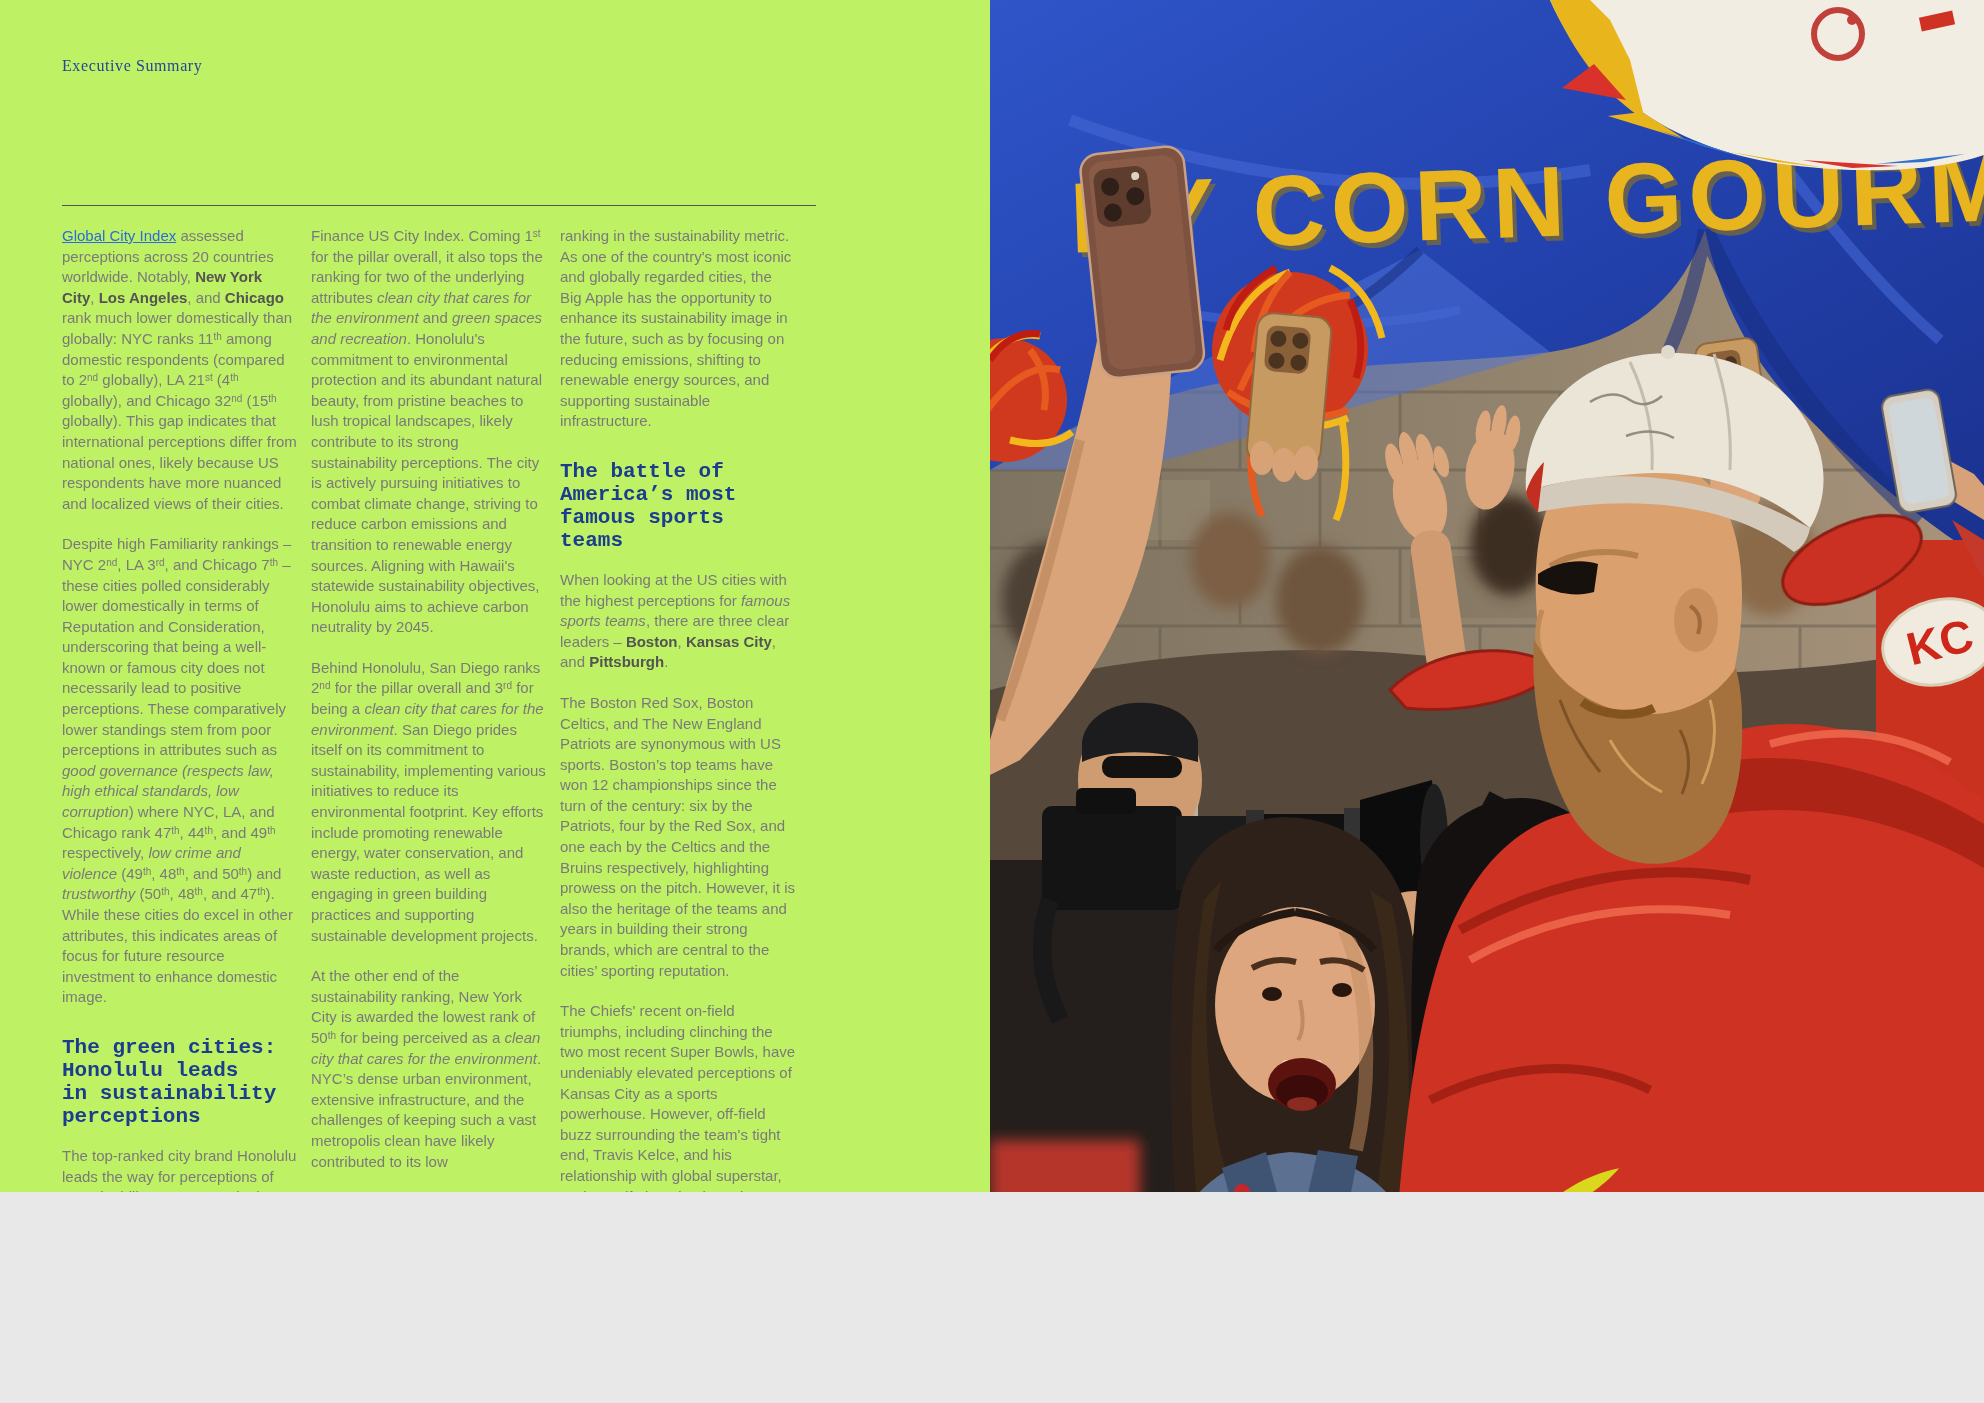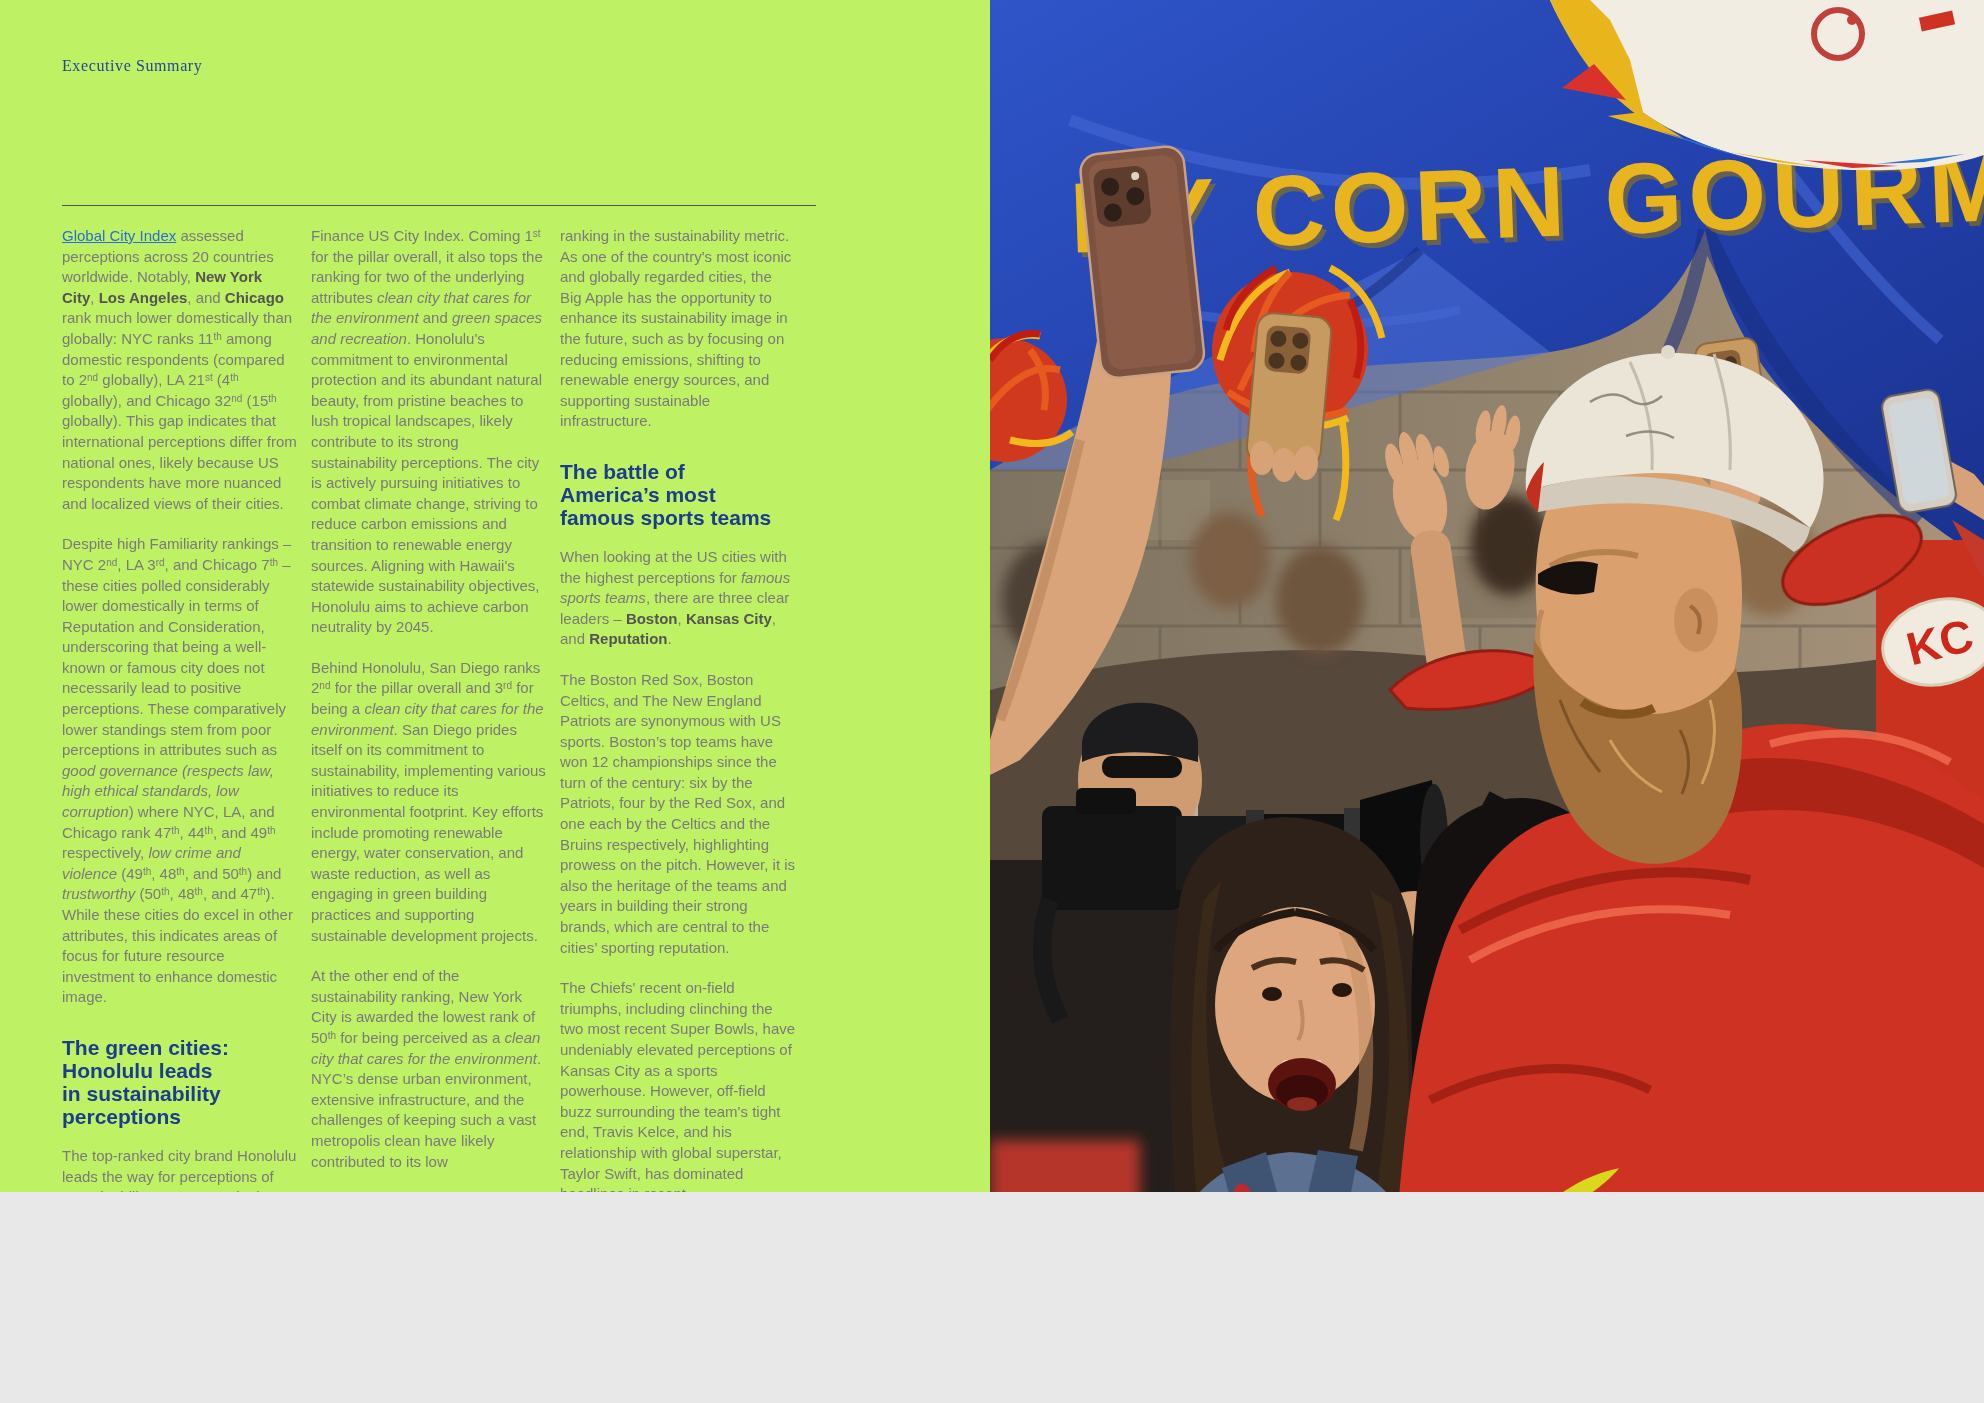--- a/index.html
+++ b/index.html
@@ -8,21 +8,21 @@
   .eyebrow{position:absolute;left:62px;top:57px;font-family:"Liberation Serif",serif;
            font-size:16px;letter-spacing:.6px;color:#24459c;}
   .rule{position:absolute;left:62px;top:205px;width:754px;height:0;border-top:1px solid #4f5357;}
   .columns{position:absolute;left:62px;top:226px;width:754px;display:flex;gap:13px;}
   .col{width:236px;font-size:15px;line-height:20.6px;color:#7a7a7a;}
   .col p{margin:0 0 20px 0;}
   .col strong{color:#545454;}
   .col em{font-style:italic;}
   .col sup{font-size:10px;line-height:0;vertical-align:4px;}
   a.link{color:#2e6bd8;text-decoration:underline;cursor:pointer;}
-  h2.head{font-family:Liberation Sans, sans-serif;font-weight:700;color:#1c3c90;
+  h2.head{font-family:Liberation Mono, monospace;font-weight:700;color:#1c3c90;
           font-size:21px;line-height:23px;margin:28px 0 18px 0;}
   .pagenum{position:absolute;left:61px;top:1326px;font-family:"Liberation Serif",serif;
            font-weight:700;font-size:12px;color:#474037;}
   .photo{position:absolute;left:990px;top:0;width:994px;height:1403px;overflow:hidden;background:#2b50c4;}
   .photo svg{display:block;}
   .photo text{font-family:"Liberation Sans",sans-serif;}
   .photo .serifit{font-family:"Liberation Serif",serif;font-style:italic;}
 </style>
 </head>
 <body>
@@ -40,21 +40,21 @@
       <p><span>The top-ranked city brand Honolulu leads the way for perceptions of Sustainability &amp; Transport in the Brand</span></p>
     </div>
     <div class="col">
       <p><span>Finance US City Index. Coming 1</span><sup>st</sup><span> for the pillar overall, it also tops the ranking for two of the underlying attributes </span><em>clean city that cares for the environment</em><span> and </span><em>green spaces and recreation</em><span>. Honolulu's commitment to environmental protection and its abundant natural beauty, from pristine beaches to lush tropical landscapes, likely contribute to its strong sustainability perceptions. The city is actively pursuing initiatives to combat climate change, striving to reduce carbon emissions and transition to renewable energy sources. Aligning with Hawaii's statewide sustainability objectives, Honolulu aims to achieve carbon neutrality by 2045.</span></p>
       <p><span>Behind Honolulu, San Diego ranks 2</span><sup>nd</sup><span> for the pillar overall and 3</span><sup>rd</sup><span> for being a </span><em>clean city that cares for the environment</em><span>. San Diego prides itself on its commitment to sustainability, implementing various initiatives to reduce its environmental footprint. Key efforts include promoting renewable energy, water conservation, and waste reduction, as well as engaging in green building practices and supporting sustainable development projects.</span></p>
       <p><span>At the other end of the sustainability ranking, New York City is awarded the lowest rank of 50</span><sup>th</sup><span> for being perceived as a </span><em>clean city that cares for the environment</em><span>. NYC’s dense urban environment, extensive infrastructure, and the challenges of keeping such a vast metropolis clean have likely contributed to its low</span></p>
     </div>
     <div class="col">
       <p><span>ranking in the sustainability metric. As one of the country's most iconic and globally regarded cities, the Big Apple has the opportunity to enhance its sustainability image in the future, such as by focusing on reducing emissions, shifting to renewable energy sources, and supporting sustainable infrastructure.</span></p>
       <h2 class="head"><span>The battle of</span><br><span>America’s most</span><br><span>famous sports teams</span></h2>
-      <p><span>When looking at the US cities with the highest perceptions for </span><em>famous sports teams</em><span>, there are three clear leaders – </span><strong>Boston</strong><span>, </span><strong>Kansas City</strong><span>, and </span><strong>Reputation</strong><span>.</span></p>
+      <p><span>When looking at the US cities with the highest perceptions for </span><em>famous sports teams</em><span>, there are three clear leaders – </span><strong>Boston</strong><span>, </span><strong>Kansas City</strong><span>, and </span><strong>Pittsburgh</strong><span>.</span></p>
       <p><span>The Boston Red Sox, Boston Celtics, and The New England Patriots are synonymous with US sports. Boston’s top teams have won 12 championships since the turn of the century: six by the Patriots, four by the Red Sox, and one each by the Celtics and the Bruins respectively, highlighting prowess on the pitch. However, it is also the heritage of the teams and years in building their strong brands, which are central to the cities’ sporting reputation.</span></p>
       <p><span>The Chiefs' recent on-field triumphs, including clinching the two most recent Super Bowls, have undeniably elevated perceptions of Kansas City as a sports powerhouse. However, off-field buzz surrounding the team's tight end, Travis Kelce, and his relationship with global superstar, Taylor Swift, has dominated headlines in recent</span></p>
     </div>
   </div>
 
   <div class="pagenum">24</div>
 
   <div class="photo">
   <svg width="994" height="1403" viewBox="0 0 994 1403" xmlns="http://www.w3.org/2000/svg">
     <defs>

